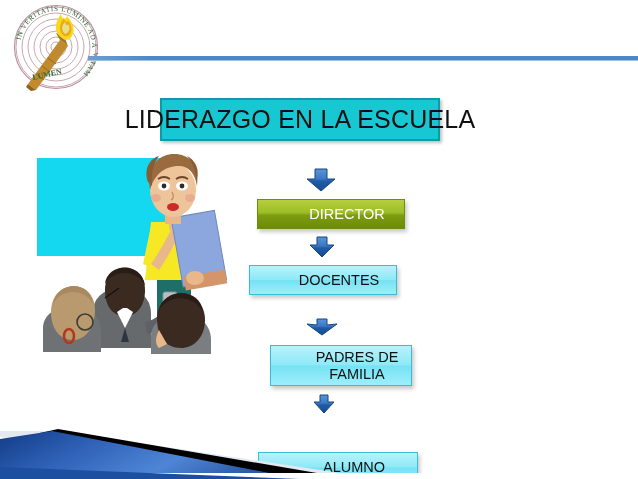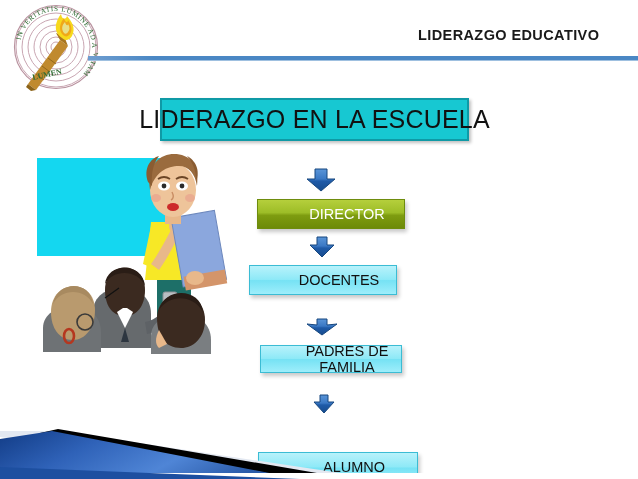--- a/index.html
+++ b/index.html
@@ -39,21 +39,21 @@
   #header-rule::after{
     content:"";
     position:absolute;left:0;top:4px;width:100%;height:1px;
     background:#9fc0e0;
   }
 
   
   #title-box{
     position:absolute;
     left:160px; top:98px;
-    width:309px; height:43px;
+    width:280px; height:43px;
     background:#17c8d2;
     border:2px solid #0f9aa6;
     box-sizing:border-box;
     display:flex;align-items:center;justify-content:center;
     box-shadow:2px 2px 3px rgba(0,0,0,.25);
   }
   #title-box span{
     font-size:25px;
     color:#111;
     letter-spacing:.2px;
@@ -85,21 +85,21 @@
   }
   .flow-box.olive{
     background:linear-gradient(to bottom,#b5cf3c 0%,#9dbd27 45%,#7e9c10 55%,#6d8a08 100%);
     border:1px solid #6e8c0d;
     color:#ffffff;
     font-size:14.5px;
   }
 
   #box-director{ left:257px; top:199px; width:148px; height:30px; }
   #box-docentes{ left:249px; top:265px; width:148px; height:30px; }
-  #box-padres  { left:260px; top:345px; width:142px; height:28px; }
+  #box-padres  { left:270px; top:345px; width:142px; height:41px; }
   #box-alumno  { left:258px; top:421px; width:160px; height:31px;margin-top:31px; }
 
   
   .arrow{position:absolute;}
   .arrow svg{display:block;}
 
   #arrow-1{ left:306px; top:168px; }
   #arrow-2{ left:309px; top:236px; }
   #arrow-3{ left:306px; top:318px; }
   #arrow-4{ left:313px; top:394px; }
@@ -154,21 +154,20 @@
       <text font-size="7.2" font-family="Liberation Serif, serif" fill="#2f6b33" letter-spacing="0.6">
         <textPath href="#mottoTop" startOffset="6%">IN VERITATIS LUMINE AD AMORIS</textPath>
       </text>
       <text font-size="7" font-family="Liberation Serif, serif" fill="#2f6b33" letter-spacing="0.6">
         <textPath href="#mottoBot" startOffset="4%">VITAM</textPath>
       </text>
       <text x="27" y="78" font-size="8" font-family="Liberation Serif, serif" font-weight="bold" fill="#2f6b33" transform="rotate(-12 27 78)">LUMEN</text>
     </svg>
   </div>
 
-  <div id="header-title">LIDERAZGO EDUCATIVO</div>
   <div id="header-rule"></div>
 
   <div id="title-box">
     <span>LIDERAZGO EN LA ESCUELA</span>
   </div>
 
   <div id="clipart">
     <svg viewBox="0 0 205 205" width="205" height="205">
       <rect x="0" y="0" width="205" height="205" fill="#ffffff"></rect>
 

